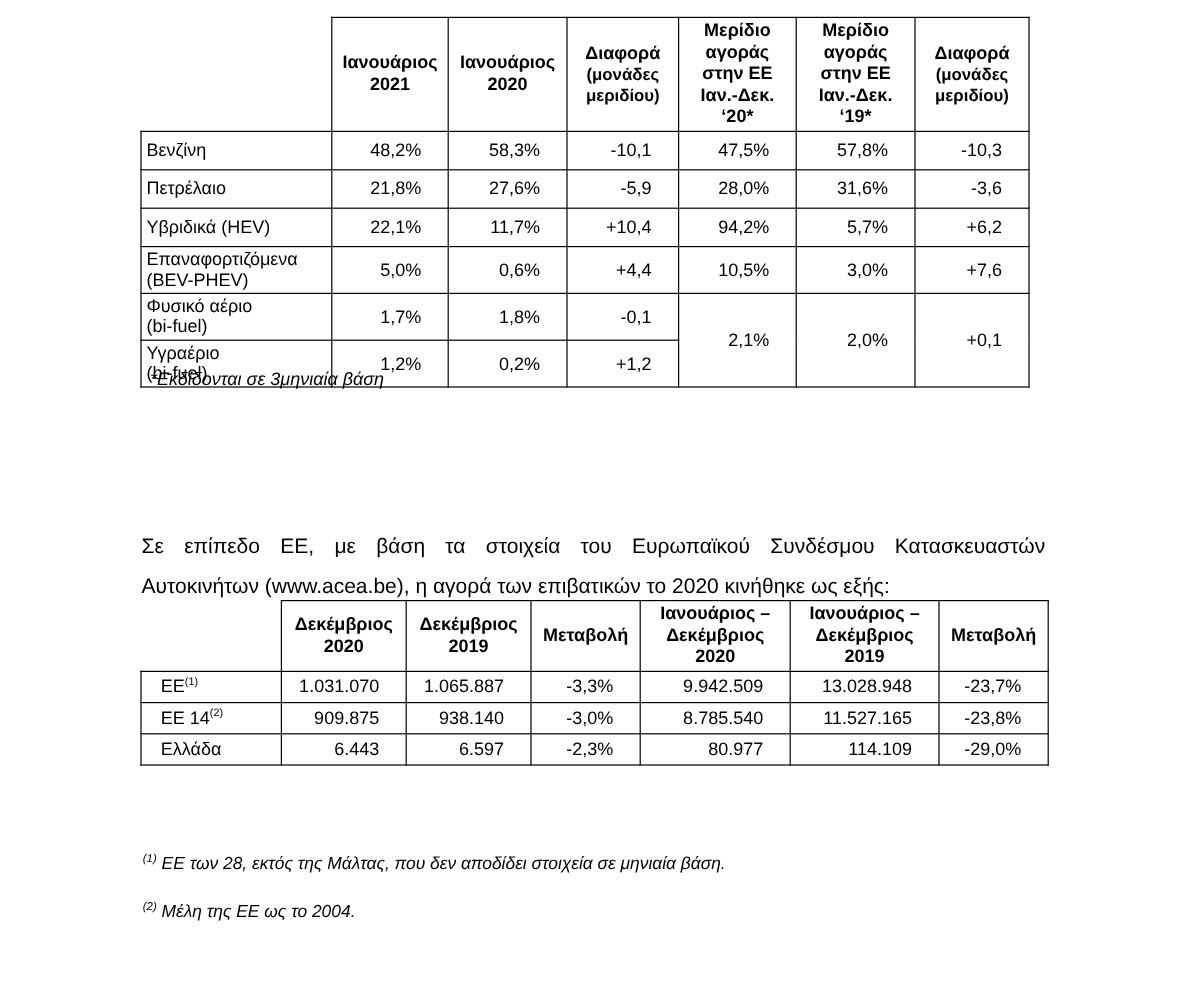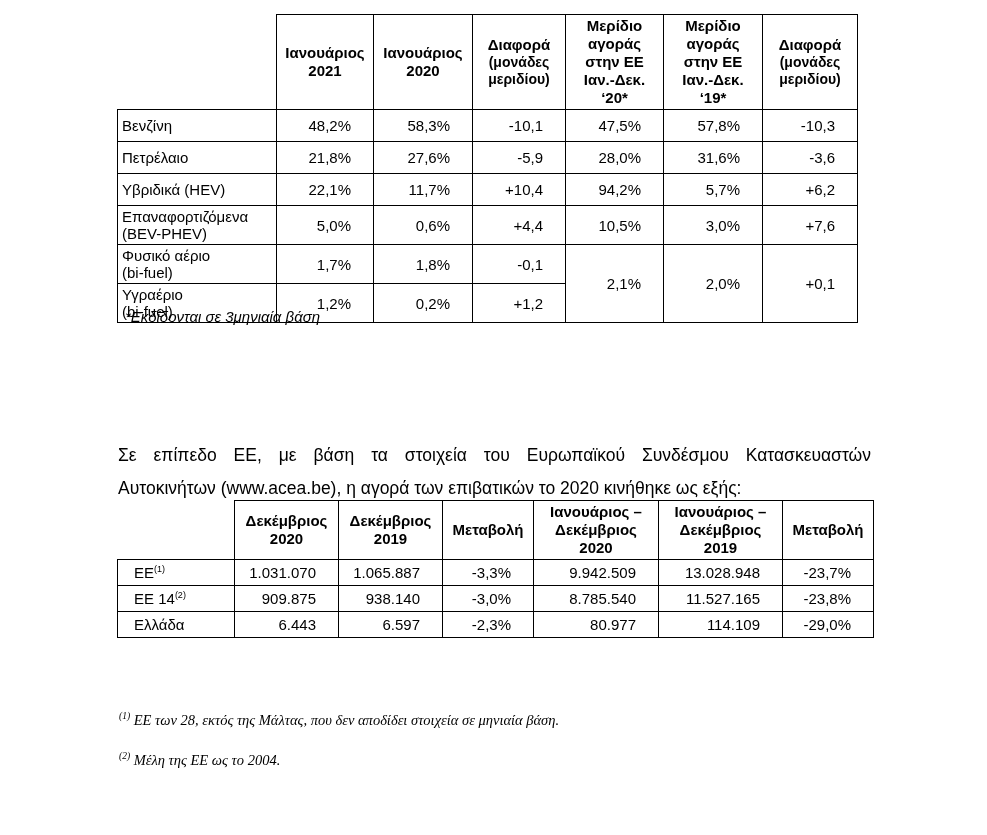--- a/index.html
+++ b/index.html
@@ -31,21 +31,21 @@
   .tbl-note {
     position:absolute; left:125px; top:308px;
     font-style:italic; font-size:15px; line-height:18px;
   }
   .para {
     position:absolute; left:118px; top:392px; width:753px;
     font-size:17.5px; line-height:33px;margin-top:47px;
   }
   .para-line.justify { text-align:justify; text-align-last:justify; }
   .footnotes { position:absolute; left:119px; top:712px; font-style:italic; font-size:14.5px; }
-  .fn { line-height:16px; margin-bottom:24px; white-space:nowrap;font-family:Liberation Serif, serif; }
+  .fn { line-height:16px; margin-bottom:24px; white-space:nowrap; }
   .fn sup { font-size:9.5px; }
 </style>
 </head>
 <body>
 
 <div class="page">
 
   <table class="tbl t1" id="t1">
       <colgroup>
         <col style="width: 159px;">

